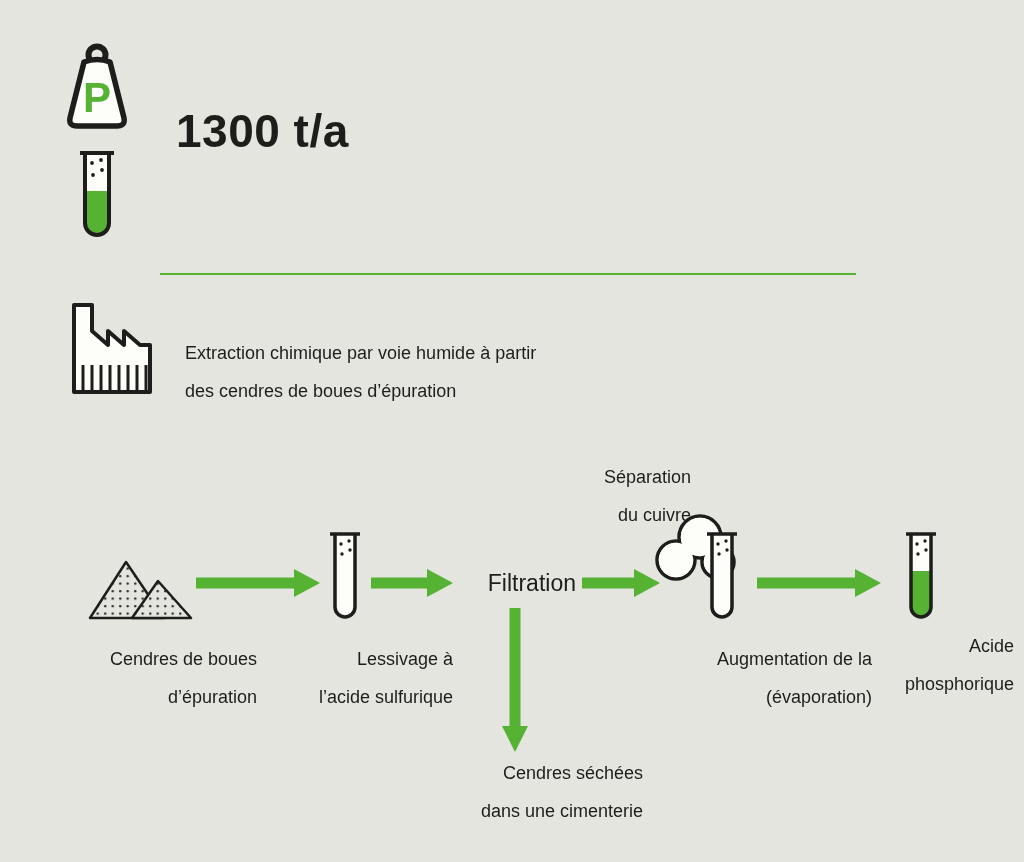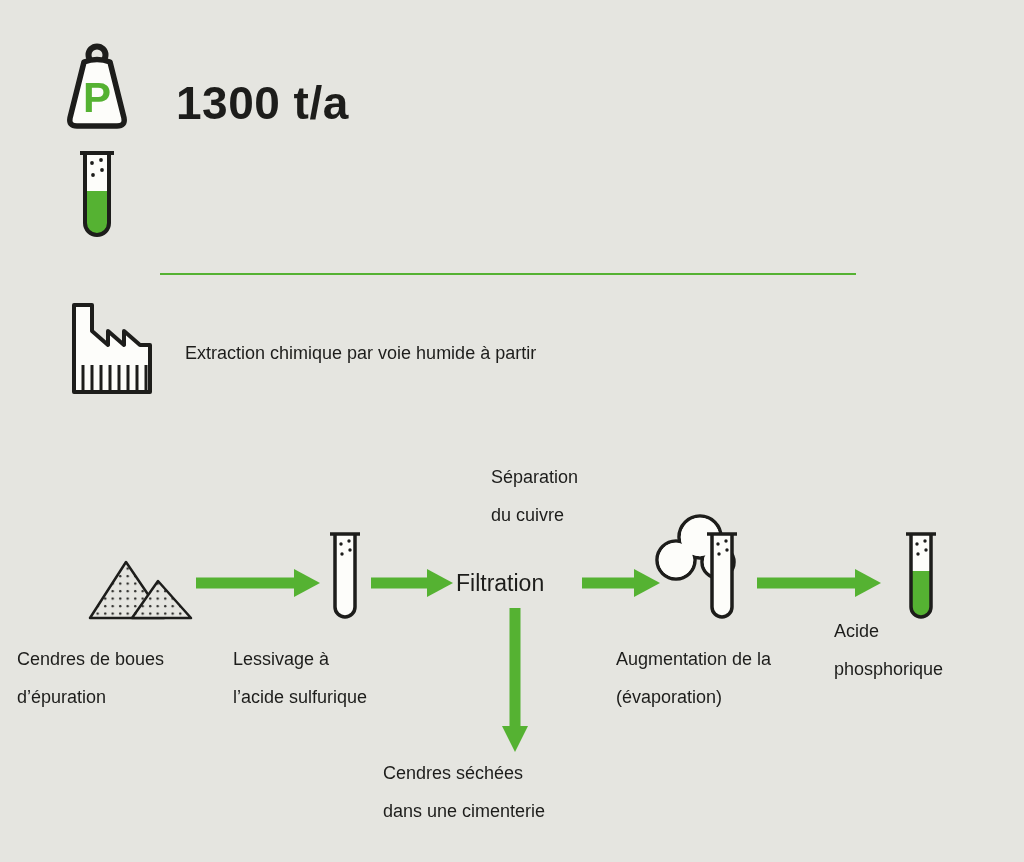--- a/index.html
+++ b/index.html
@@ -1,25 +1,25 @@
 <!DOCTYPE html>
 <html style="--accent: #55b232; --bg: #e5e5e0; --ink: #1d1d1b;"><head>
 <meta charset="utf-8">
 <style>
   * { margin:0; padding:0; box-sizing:border-box; }
   :root { --accent:#55b232; --bg:#e5e5e0; --ink:#1d1d1b; }
   html,body { background:#fff; }
   body { font-family:"Liberation Sans", sans-serif; color:var(--ink); }
   .stage { position:relative; width:1024px; height:862px; background:var(--bg); overflow:hidden; }
   .abs { position:absolute; }
-  .title { font-size:46px; font-weight:700; letter-spacing:0.5px; white-space:nowrap; }
+  .title { font-size:46px; font-weight:700; letter-spacing:0.5px; white-space:nowrap;margin-top:28px; }
   .txt { font-size:18px; line-height:38px; white-space:nowrap; }
   .txt-sm { font-size:23px; line-height:30px; white-space:nowrap; }
   .bold { font-weight:700; }
-  .center { text-align:left; }
+  .center { text-align:right; }
   .sep { background:var(--accent); height:2px; }
   
   .fill-accent { fill:var(--accent); }
   .stroke-accent { stroke:var(--accent); }
   .fill-ink { fill:var(--ink); }
   .stroke-ink { stroke:var(--ink); }
   .fill-white { fill:#fdfdfa; }
   .fill-bg { fill:var(--bg); }
   .fill-none { fill:none; }
   svg { display:block; }
@@ -63,20 +63,21 @@
         <line x1="46" y1="70" x2="46" y2="95"></line>
       <line x1="55" y1="70" x2="55" y2="95"></line>
         <line x1="64" y1="70" x2="64" y2="95"></line>
       <line x1="73" y1="70" x2="73" y2="95"></line>
         <line x1="82" y1="70" x2="82" y2="95"></line>
     </g>
   </svg>
 
   <div class="abs txt" style="left:185px; top:334px;">
     <div>Extraction chimique par voie humide à partir</div>
+    <div>des cendres de boues d’épuration</div>
   </div>
 
   <div class="abs txt center" style="left:491px; top:458px; width:200px;">
     <div>Séparation</div>
     <div>du cuivre</div>
   </div>
 
   <svg class="abs" style="left:88px; top:559px;" width="105" height="62" viewBox="0 0 105 62">
     <defs>
       <pattern id="ashdots" width="7.5" height="7.5" patternUnits="userSpaceOnUse">
@@ -173,21 +174,21 @@
   <div class="abs txt center" style="left:233px; top:640px; width:220px;">
     <div>Lessivage à</div>
     <div>l’acide sulfurique</div>
   </div>
 
   <div class="abs txt center" style="left:616px; top:640px; width:256px;">
     <div>Augmentation de la</div>
     <div>(évaporation)</div>
   </div>
 
-  <div class="abs txt center" style="left:834px; top:612px; width:180px;">
+  <div class="abs txt center" style="left:834px; top:627px; width:180px;">
     <div>Acide</div>
     <div>phosphorique</div>
   </div>
 
   <div class="abs txt center" style="left:383px; top:754px; width:260px;">
     <div>Cendres séchées</div>
     <div>dans une cimenterie</div>
   </div>
 
 </div>

